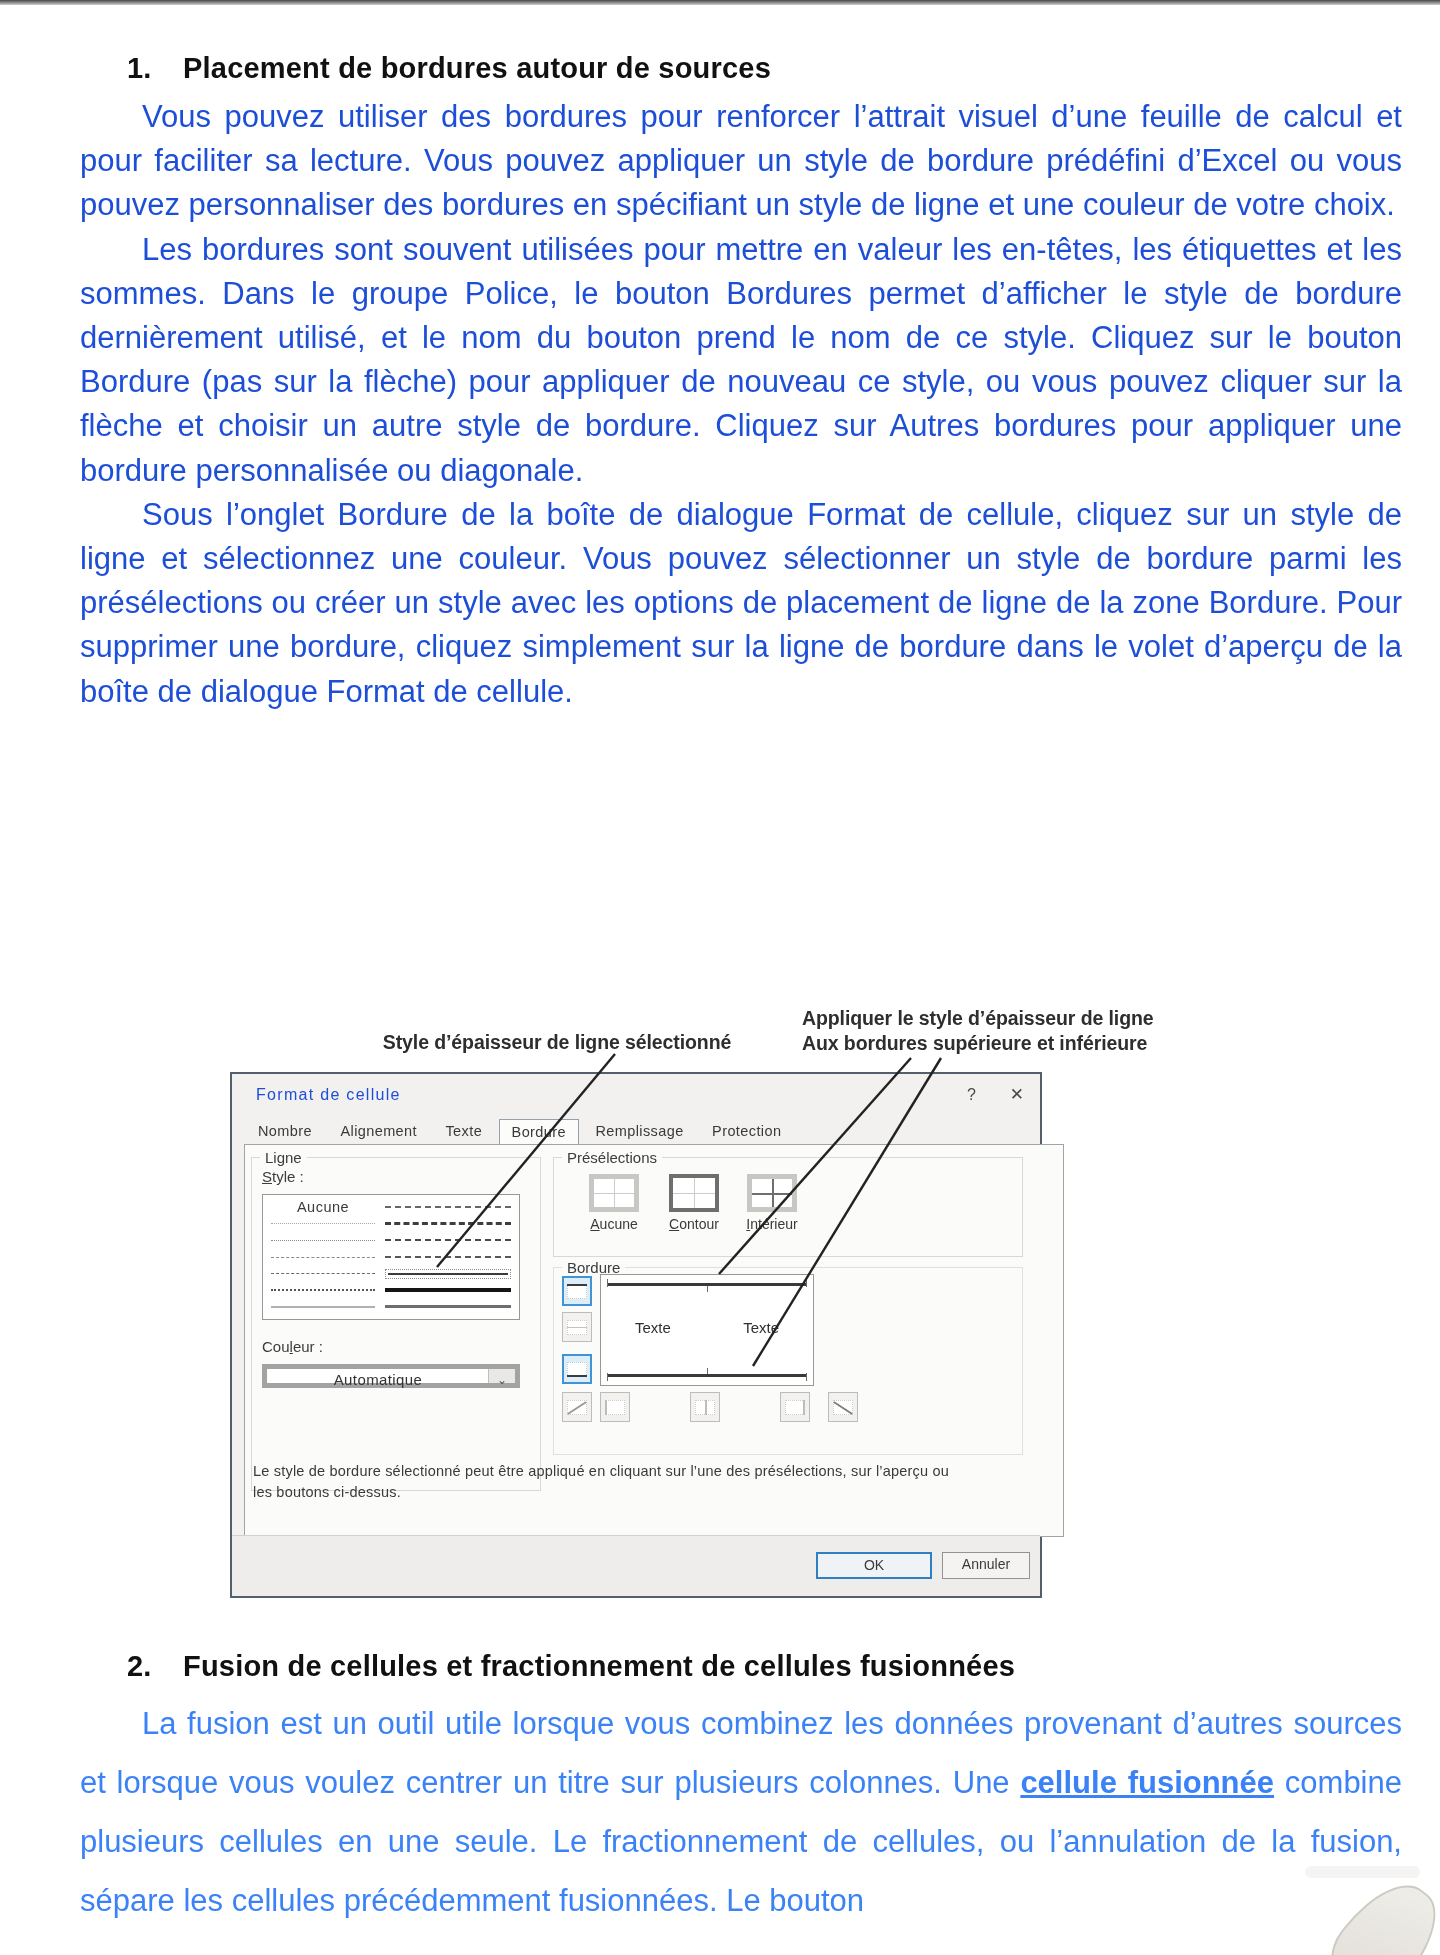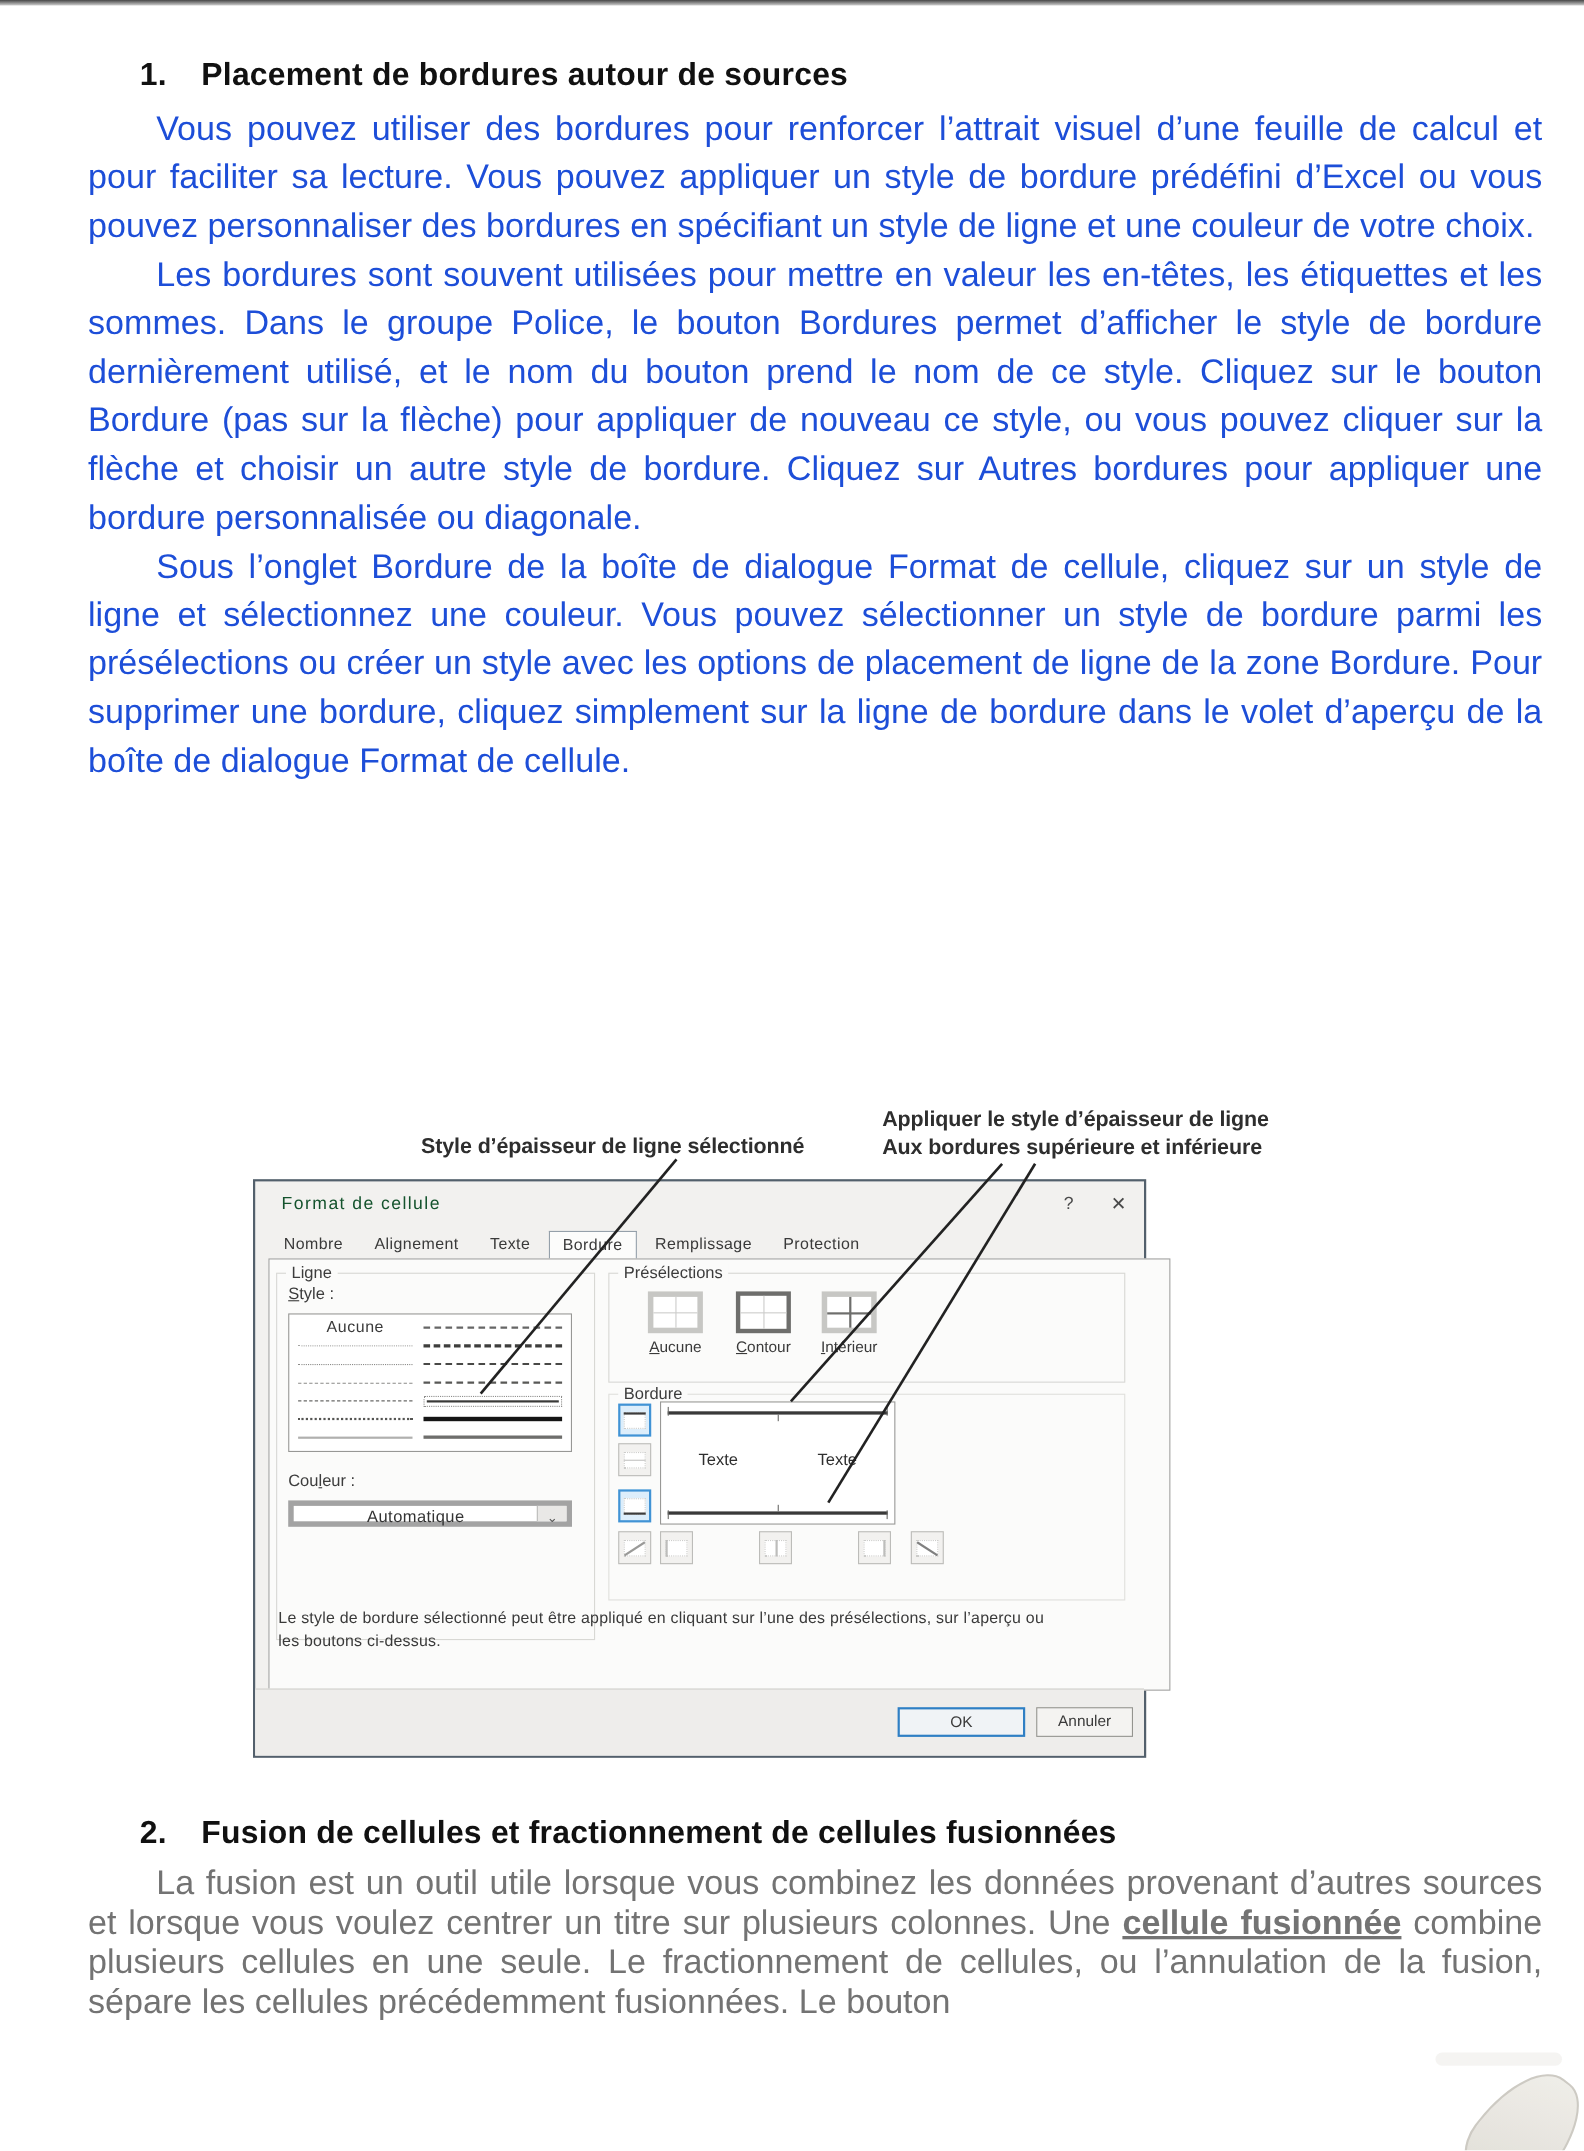--- a/index.html
+++ b/index.html
@@ -9,33 +9,33 @@
           background:linear-gradient(180deg,#474747,#cfcfcf);}
   
   .h-num{display:inline-block;min-width:34px;}
   .heading{position:absolute;left:127px;font-size:29px;font-weight:bold;color:#111;
            letter-spacing:.2px;white-space:nowrap;}
   .heading .h-label{margin-left:22px;}
   .bodytext{position:absolute;left:80px;width:1322px;top:95px;}
   .bodytext p{margin:0;font-size:31px;line-height:44.2px;text-align:justify;
               text-indent:62px;color:#1d4ed8;}
   .p4{position:absolute;left:80px;width:1322px;top:1694px;margin:0;font-size:31px;
-      line-height:36px;text-align:justify;text-indent:62px;color:#737373;}
+      line-height:59px;text-align:justify;text-indent:62px;color:#3b82f6;}
   .emph{font-weight:bold;text-decoration:underline;text-decoration-thickness:3px;}
   
   .callout{position:absolute;font-weight:bold;color:#2e2e2e;font-size:19.5px;
            letter-spacing:-.1px;line-height:25px;}
   .callout-left{left:367px;top:1030px;width:380px;text-align:center;}
   .callout-right{left:802px;top:1006px;width:400px;text-align:left;}
   .lines-svg{position:absolute;left:0;top:0;pointer-events:none;}
   
   .dialog{position:absolute;left:230px;top:1072px;width:812px;height:526px;
           background:#f2f1ef;border:2px solid #53606c;box-sizing:border-box;
           font-family:"Liberation Sans", sans-serif;color:#3b3b3b;}
-  .dlg-title{position:absolute;left:24px;top:12px;font-size:16px;letter-spacing:1.3px;color:#14532d;}
+  .dlg-title{position:absolute;left:24px;top:12px;font-size:16px;letter-spacing:1.3px;color:#1d4ed8;}
   .dlg-help{position:absolute;right:64px;top:12px;font-size:16px;color:#4a4a4a;cursor:default;}
   .dlg-close{position:absolute;right:16px;top:10px;font-size:17px;color:#4a4a4a;cursor:default;}
   .tabs{position:absolute;left:14px;top:44px;height:27px;white-space:nowrap;}
   .tab{display:inline-block;padding:4px 12px;font-size:14.5px;letter-spacing:.4px;color:#3a3a3a;}
   .tab.active{background:#fcfcfb;border:1px solid #95a0aa;border-bottom:1px solid #fcfcfb;
               position:relative;top:1px;}
   .panel{position:absolute;left:12px;top:70px;width:820px;height:393px;background:#fbfbfa;
          border:1px solid #a3a3a1;box-sizing:border-box;}
   .grp{position:absolute;border:1px solid #d8d8d4;box-sizing:border-box;}
   .grp-label{position:absolute;top:-9px;left:8px;background:#fbfbfa;padding:0 5px;

